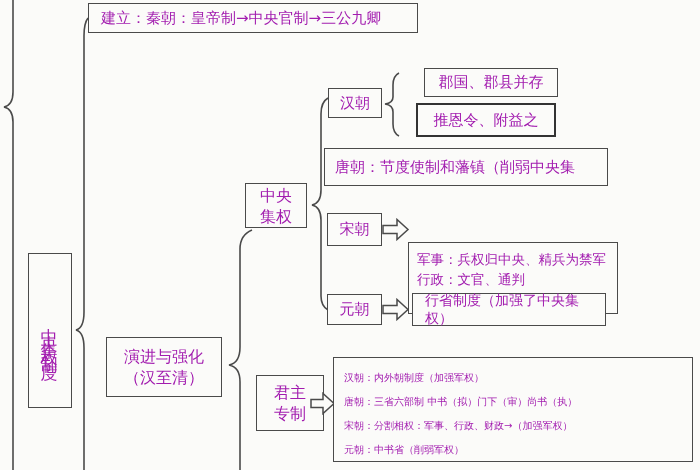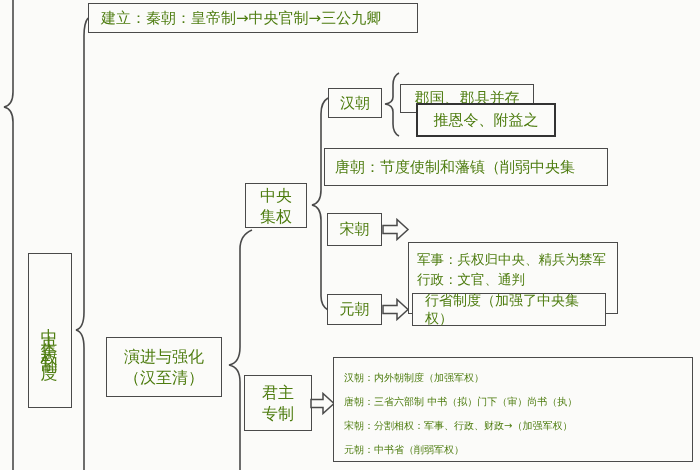--- a/index.html
+++ b/index.html
@@ -16,21 +16,21 @@
   }
   .lines-layer{
     position:absolute;left:0;top:0;width:700px;height:470px;
     pointer-events:none;
   }
   .box{
     position:absolute;
     border:1.5px solid #4a4a4a;
     background:#fbfbf9;
     box-sizing:border-box;
-    color:#4d7c0f;
+    color:#a21caf;
   }
   .box.bold{border-width:2.5px;border-color:#333;}
   .vtext{
     writing-mode:vertical-rl;
     text-orientation:upright;
     letter-spacing:7px;
     font-size:17px;
     display:flex;align-items:center;justify-content:center;
     padding-top:10px;
   }
@@ -83,21 +83,21 @@
     <div>（汉至清）</div>
   </div>
 
   <div class="box center2" style="left:245px;top:183px;width:62px;height:45px;">
     <div>中央</div>
     <div>集权</div>
   </div>
 
   <div class="box small-node" style="left:328px;top:88px;width:54px;height:30px;">汉朝</div>
 
-  <div class="box small-node" style="left:400px;top:68px;width:134px;height:29px;margin-top:16px;">郡国、郡县并存</div>
+  <div class="box small-node" style="left:424px;top:68px;width:134px;height:29px;">郡国、郡县并存</div>
   <div class="box bold small-node" style="left:416px;top:103px;width:140px;height:34px;">推恩令、附益之</div>
 
   <div class="box hline" style="left:324px;top:148px;width:284px;height:38px;padding-left:10px;">唐朝：节度使制和藩镇（削弱中央集</div>
 
   <div class="box small-node" style="left:327px;top:213px;width:55px;height:33px;">宋朝</div>
   <div class="arrow-wrap" style="left:382px;top:218px;">
     <svg width="28" height="23" viewBox="0 0 28 23">
       <polygon points="1,7.5 15,7.5 15,1.5 26,11.5 15,21.5 15,15.5 1,15.5" fill="#fbfbf9" stroke="#4a4a4a" stroke-width="1.5" stroke-linejoin="miter"></polygon>
     </svg>
   </div>
@@ -108,21 +108,21 @@
   </div>
 
   <div class="box small-node" style="left:327px;top:294px;width:55px;height:31px;">元朝</div>
   <div class="arrow-wrap" style="left:382px;top:298px;">
     <svg width="28" height="23" viewBox="0 0 28 23">
       <polygon points="1,7.5 15,7.5 15,1.5 26,11.5 15,21.5 15,15.5 1,15.5" fill="#fbfbf9" stroke="#4a4a4a" stroke-width="1.5" stroke-linejoin="miter"></polygon>
     </svg>
   </div>
   <div class="box hline" style="left:412px;top:293px;width:194px;height:33px;padding-left:12px;font-size:14px;">行省制度（加强了中央集权）</div>
 
-  <div class="box center2" style="left:244px;top:375px;width:68px;height:56px;">
+  <div class="box center2" style="left:256px;top:375px;width:68px;height:56px;">
     <div>君主</div>
     <div>专制</div>
   </div>
   <div class="arrow-wrap" style="left:310px;top:392px;">
     <svg width="26" height="23" viewBox="0 0 26 23">
       <polygon points="1,7.5 13,7.5 13,1.5 24,11.5 13,21.5 13,15.5 1,15.5" fill="#fbfbf9" stroke="#4a4a4a" stroke-width="1.5" stroke-linejoin="miter"></polygon>
     </svg>
   </div>
   <div class="box multi multi4" style="left:333px;top:357px;width:360px;height:105px;">
     <div>汉朝：内外朝制度（加强军权）</div>

